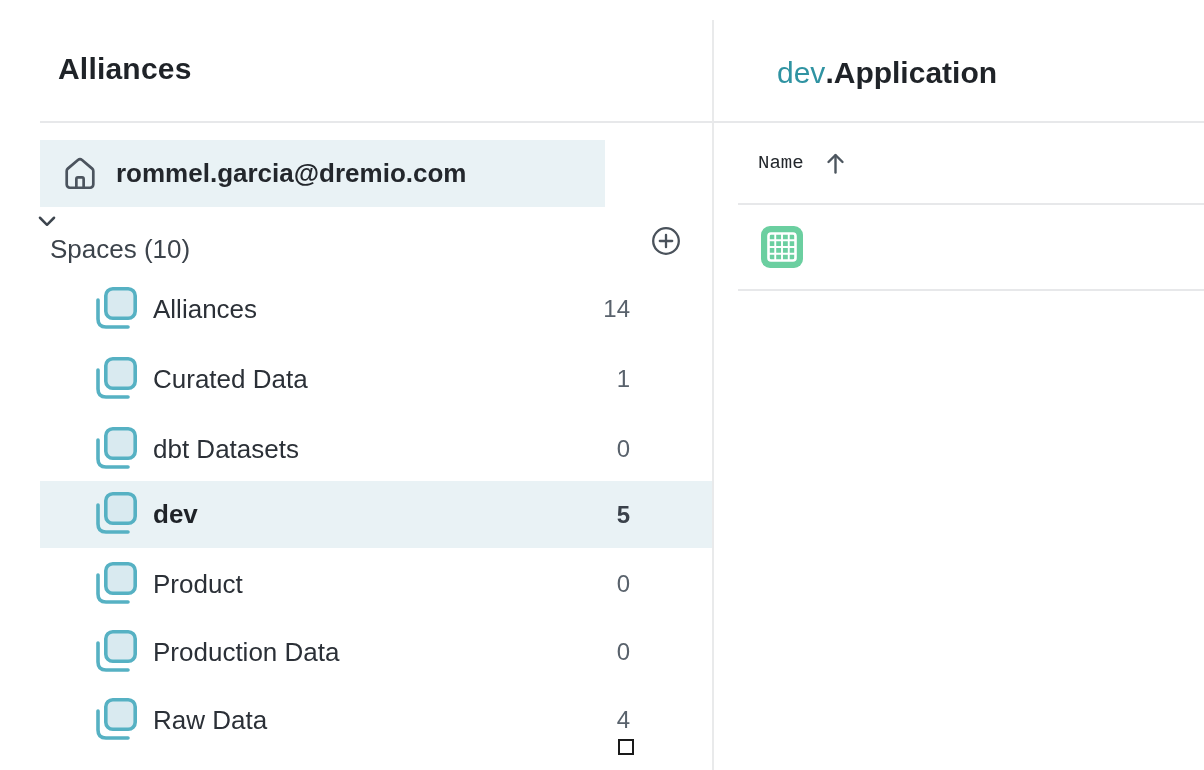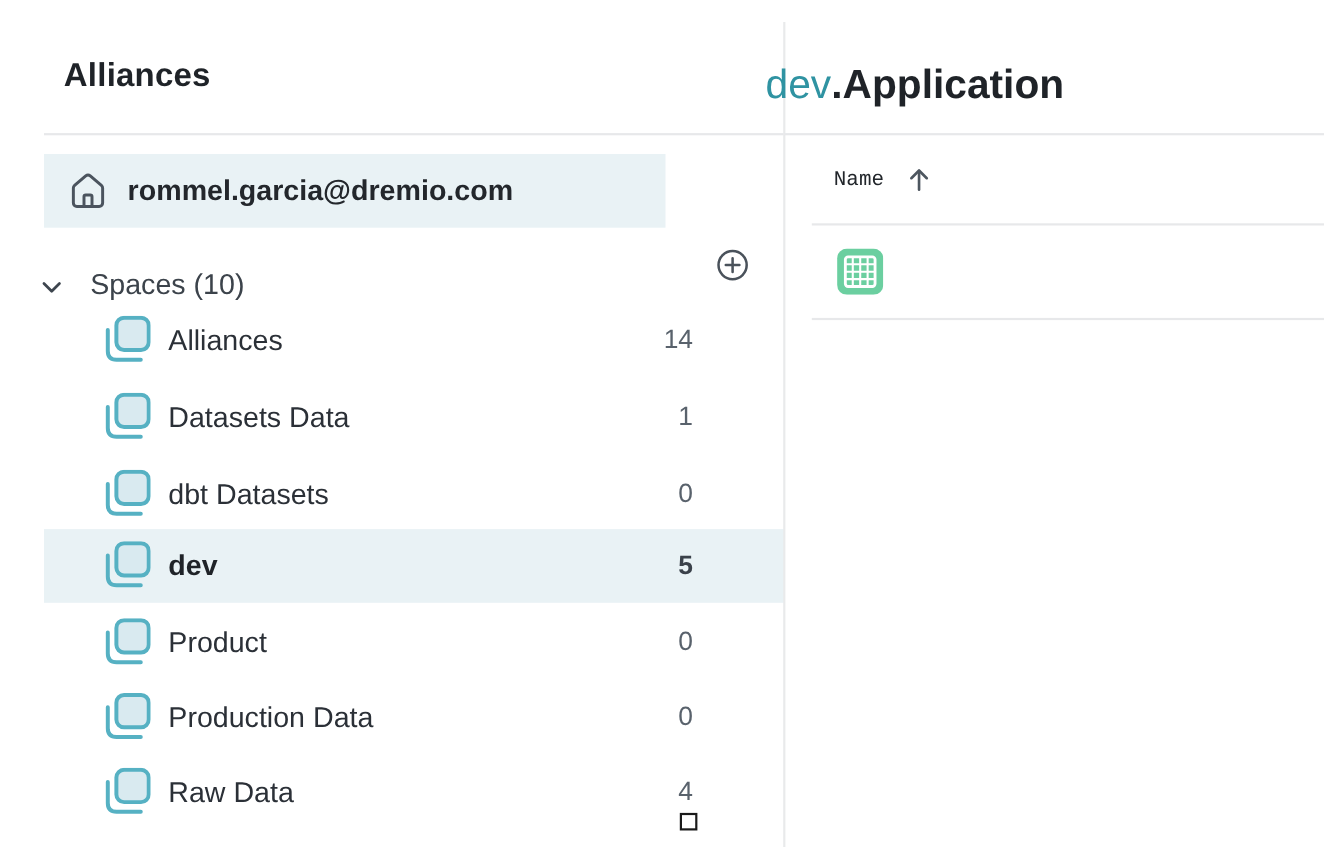--- a/index.html
+++ b/index.html
@@ -14,21 +14,21 @@
   .div-right-header{left:713px;top:121px;width:491px;}
   .div-table-top{left:738px;top:203px;width:466px;height:1.5px;}
   .div-table-row{left:738px;top:289px;width:466px;height:1.5px;}
 
   .user-row{position:absolute;left:40px;top:140px;width:565px;height:67px;
     background:#e9f2f5;display:flex;align-items:center;cursor:pointer;}
   .user-row .home-ic{margin-left:21px;flex:none;display:flex;}
   .user-label{margin-left:17px;font-size:26px;font-weight:700;color:#23272c;white-space:nowrap;}
 
   .spaces-header{position:absolute;left:28px;top:208px;width:685px;height:66px;
-    display:flex;align-items:flex-end;}
+    display:flex;align-items:flex-start;flex-direction:column;}
   .chev{margin-left:6px;flex:none;display:flex;cursor:pointer;}
   .spaces-label{margin-left:22px;font-size:26px;color:#3c434b;white-space:nowrap;}
   .plus-btn{position:absolute;right:32px;top:50%;transform:translateY(-50%);
     display:flex;cursor:pointer;}
 
   .tree-row{position:absolute;left:40px;width:673px;height:68px;
     display:flex;align-items:center;cursor:pointer;}
   .tree-row .sp-ic{margin-left:55px;flex:none;display:flex;}
   .tree-label{margin-left:16px;font-size:26px;color:#2b3037;white-space:nowrap;}
   .tree-count{position:absolute;right:83px;font-size:24px;color:#59626c;}
@@ -36,21 +36,21 @@
   .tree-row.selected .tree-label{font-weight:700;color:#1f2328;}
   .tree-row.selected .tree-count{font-weight:700;color:#3a414a;}
 
   .stray-box{position:absolute;left:618px;top:739px;width:12px;height:12px;
     border:2px solid #1a1a1a;background:#fff;}
 
   
   .v-divider{position:absolute;left:712px;top:20px;width:2px;height:750px;background:#e9eaeb;}
 
   
-  .breadcrumb{position:absolute;left:696px;top:56px;font-size:37px;white-space:nowrap;}
+  .breadcrumb{position:absolute;left:777px;top:56px;font-size:30px;white-space:nowrap;}
   .bc-space{color:#2f93a2;cursor:pointer;}
   .bc-rest{font-weight:700;color:#1f2328;}
 
   .table-header{position:absolute;left:758px;top:122px;height:81px;
     display:flex;align-items:center;cursor:pointer;}
   .col-label{font-size:19px;font-weight:500;color:#22262b;font-family:Liberation Mono, monospace;}
   .sort-ic{margin-left:21px;display:flex;}
 
   .dataset-row{position:absolute;left:713px;top:204px;width:491px;height:85px;
     display:flex;align-items:center;cursor:pointer;}
@@ -102,21 +102,21 @@
       <span class="tree-count">14</span>
     </div>
 
     <div class="tree-row" style="top:345px;">
       <span class="sp-ic">
         <svg width="42" height="45" viewBox="0 0 42 45" fill="none">
           <path d="M3 13 V32 q0 8 8 8 H33" stroke="#56b1c3" stroke-width="3.6" stroke-linecap="round"></path>
           <rect x="10.8" y="1.8" width="29.4" height="29.4" rx="7" stroke="#56b1c3" stroke-width="3.6" fill="#d9eaf0"></rect>
         </svg>
       </span>
-      <span class="tree-label">Datasets Data</span>
+      <span class="tree-label">Curated Data</span>
       <span class="tree-count">1</span>
     </div>
 
     <div class="tree-row" style="top:415px;">
       <span class="sp-ic">
         <svg width="42" height="45" viewBox="0 0 42 45" fill="none">
           <path d="M3 13 V32 q0 8 8 8 H33" stroke="#56b1c3" stroke-width="3.6" stroke-linecap="round"></path>
           <rect x="10.8" y="1.8" width="29.4" height="29.4" rx="7" stroke="#56b1c3" stroke-width="3.6" fill="#d9eaf0"></rect>
         </svg>
       </span>

